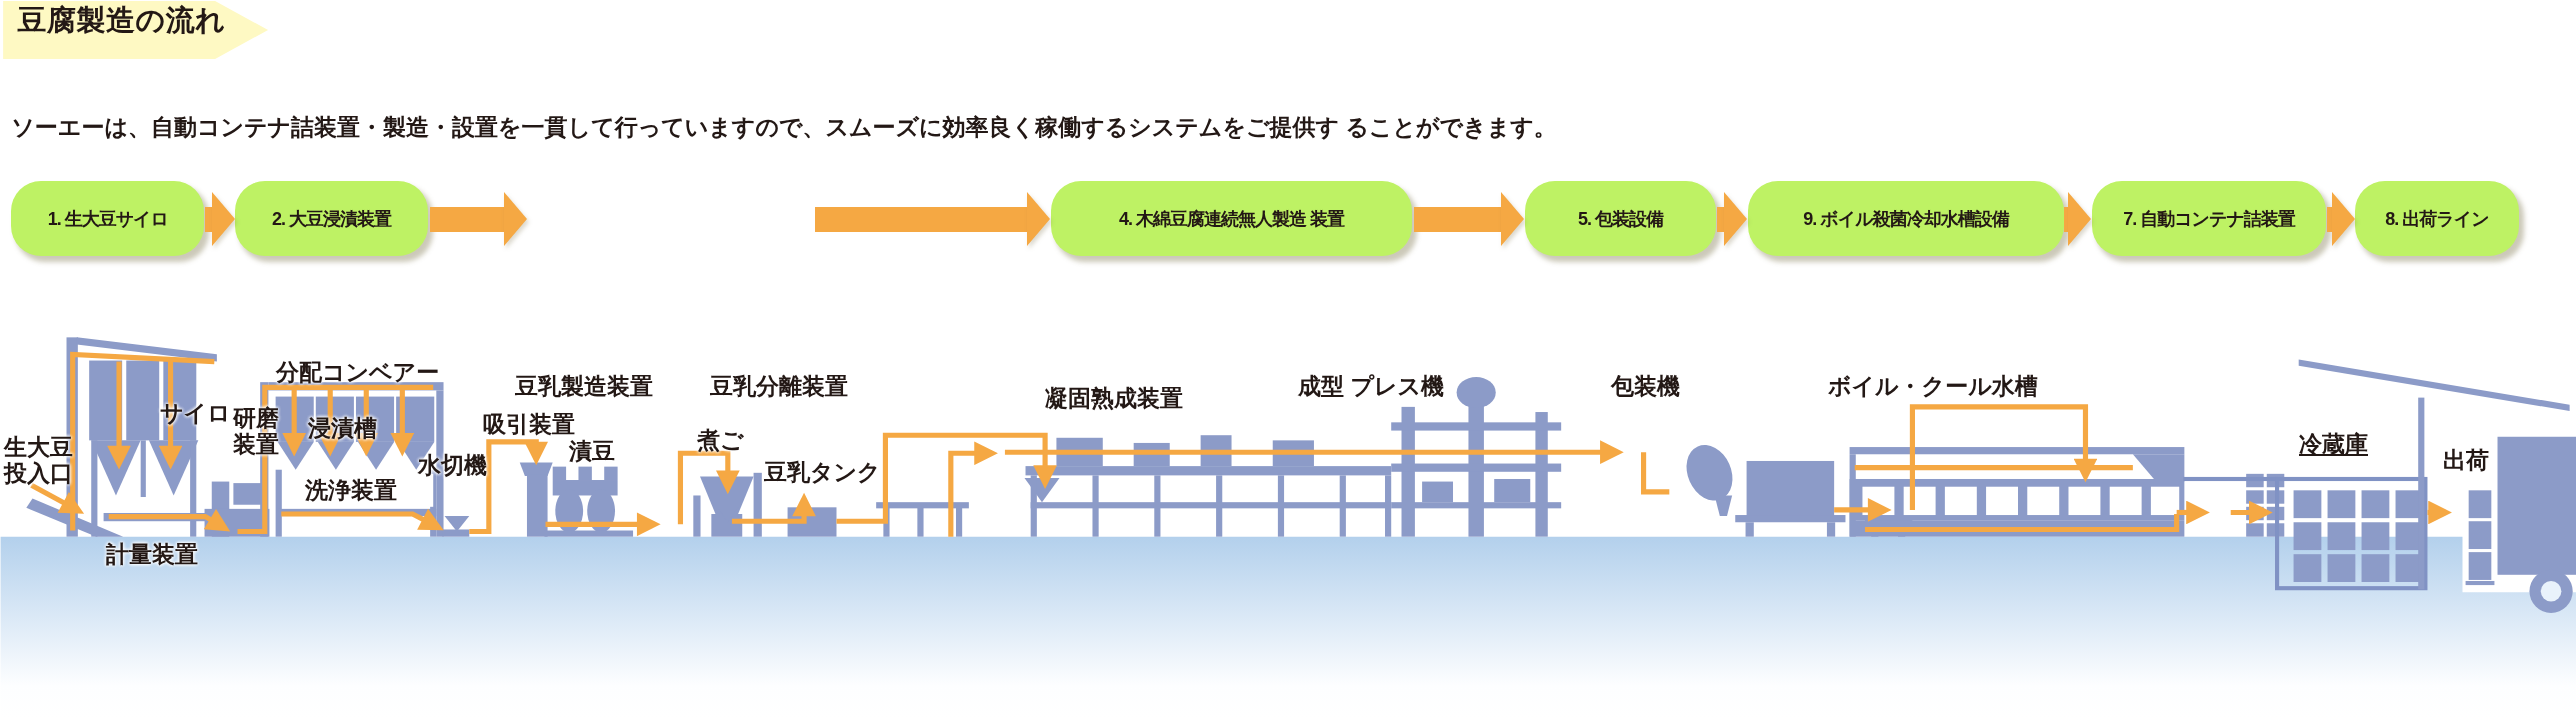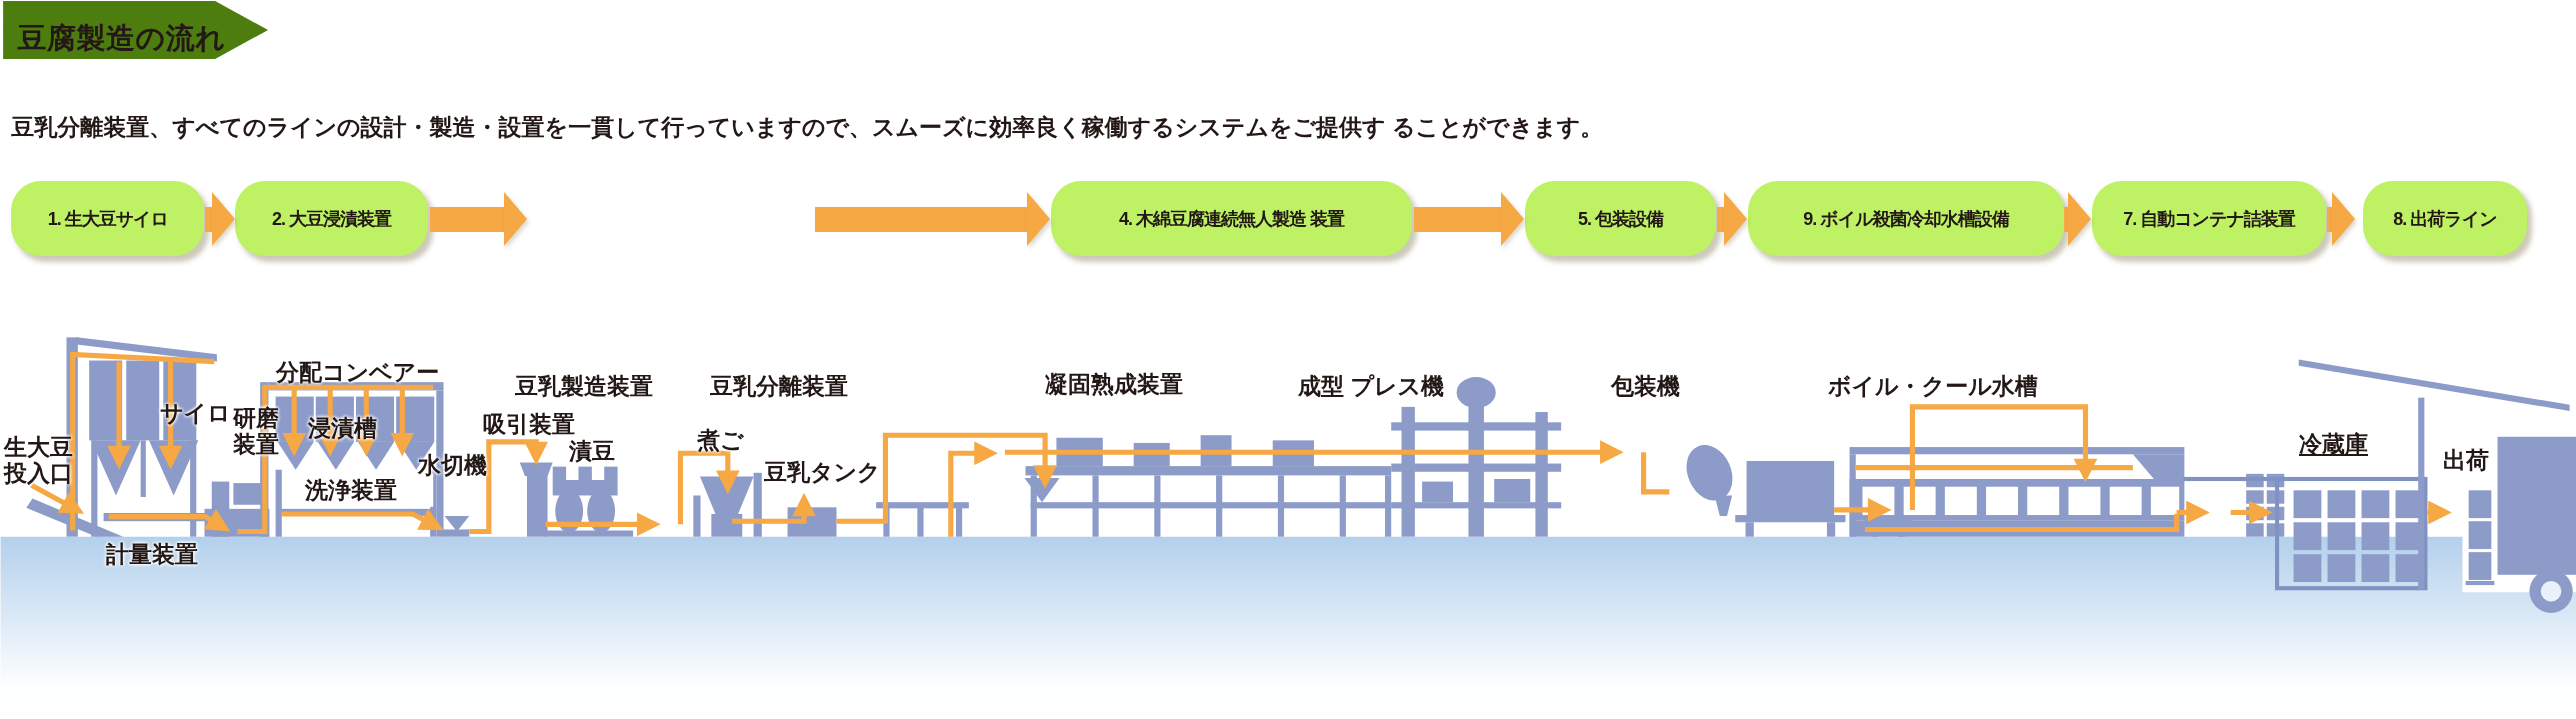--- a/index.html
+++ b/index.html
@@ -2,23 +2,23 @@
 <html style="font-size:8.2px"><head>
 <meta charset="utf-8">
 <style>
   html,body{margin:0;padding:0;background:#ffffff;}
   .canvas{
     position:relative;width:2683px;height:719px;overflow:hidden;background:#ffffff;
     font-family:"Liberation Sans","DejaVu Sans",sans-serif;color:#231815;
   }
   
   .badge{
-    position:absolute;left:3.1px;top:1px;width:265px;height:58px;background:#4d7c0f;
+    position:absolute;left:3.1px;top:1px;width:265px;height:58px;background:#fef9c3;
     clip-path:polygon(0 0,80% 0,100% 50%,80% 100%,0 100%);
-    display:flex;align-items:flex-end;
+    display:flex;align-items:flex-start;
   }
   .badge span{font-size:29px;font-weight:bold;padding-left:14.4px;letter-spacing:0.5px;}
   
   .desc{
     position:absolute;left:11.3px;top:112px;font-size:23px;font-weight:bold;
     letter-spacing:0px;white-space:nowrap;
   }
   
   .pill{
     position:absolute;top:181px;height:75px;background:#bef264;border-radius:30px;
@@ -44,41 +44,41 @@
 </style>
 </head>
 <body>
 
 <div class="canvas">
 
   <div class="badge">
     <span>豆腐製造の流れ</span>
   </div>
 
-  <div class="desc">豆乳分離装置、すべてのラインの設計・製造・設置を一貫して行っていますので、スムーズに効率良く稼働するシステムをご提供す ることができます。</div>
+  <div class="desc">ソーエーは、自動コンテナ詰装置・製造・設置を一貫して行っていますので、スムーズに効率良く稼働するシステムをご提供す ることができます。</div>
 
   <div class="pill" style="left:11.3px;width:193px;">
       <span>1. 生大豆サイロ</span>
     </div>
   <div class="pill" style="left:235px;width:193px;">
       <span>2. 大豆浸漬装置</span>
     </div>
   <div class="pill" style="left:1051px;width:361px;">
       <span>4. 木綿豆腐連続無人製造 装置</span>
     </div>
   <div class="pill" style="left:1525px;width:191px;">
       <span>5. 包装設備</span>
     </div>
   <div class="pill" style="left:1748px;width:316px;">
       <span>9. ボイル殺菌冷却水槽設備</span>
     </div>
   <div class="pill" style="left:2092px;width:234px;">
       <span>7. 自動コンテナ詰装置</span>
     </div>
-  <div class="pill" style="left:2355px;width:164px;margin-left:8px;">
+  <div class="pill" style="left:2355px;width:164px;">
       <span>8. 出荷ライン</span>
     </div>
 
   <div class="fa" style="left:205px;width:30px;">
       <div class="tail"></div>
       <div class="head"></div>
     </div>
   <div class="fa" style="left:430px;width:97px;">
       <div class="tail"></div>
       <div class="head"></div>
@@ -331,21 +331,21 @@
   <div class="dl" style="left:276px;top:360px;">分配コンベアー</div>
   <div class="dl" style="left:308px;top:416px;">浸漬槽</div>
   <div class="dl" style="left:305px;top:478px;">洗浄装置</div>
   <div class="dl" style="left:418px;top:453px;">水切機</div>
   <div class="dl" style="left:483px;top:412px;">吸引装置</div>
   <div class="dl" style="left:569px;top:439px;">漬豆</div>
   <div class="dl" style="left:515px;top:374px;">豆乳製造装置</div>
   <div class="dl" style="left:710px;top:374px;">豆乳分離装置</div>
   <div class="dl" style="left:697px;top:428px;">煮ご</div>
   <div class="dl" style="left:764px;top:460px;">豆乳タンク</div>
-  <div class="dl" style="left:1045px;top:372px;">凝固熟成装置</div>
+  <div class="dl" style="left:1045px;top:386px;">凝固熟成装置</div>
   <div class="dl" style="left:1298px;top:374px;">成型 プレス機</div>
   <div class="dl" style="left:1583px;top:374px;margin-left:28px;">包装機</div>
   <div class="dl" style="left:1828px;top:374px;">ボイル・クール水槽</div>
   <div class="dl" style="left:2299px;top:432px;text-decoration:underline;">冷蔵庫</div>
   <div class="dl" style="left:2443px;top:448px;">出荷</div>
 
 </div>
 
 
 </body></html>

